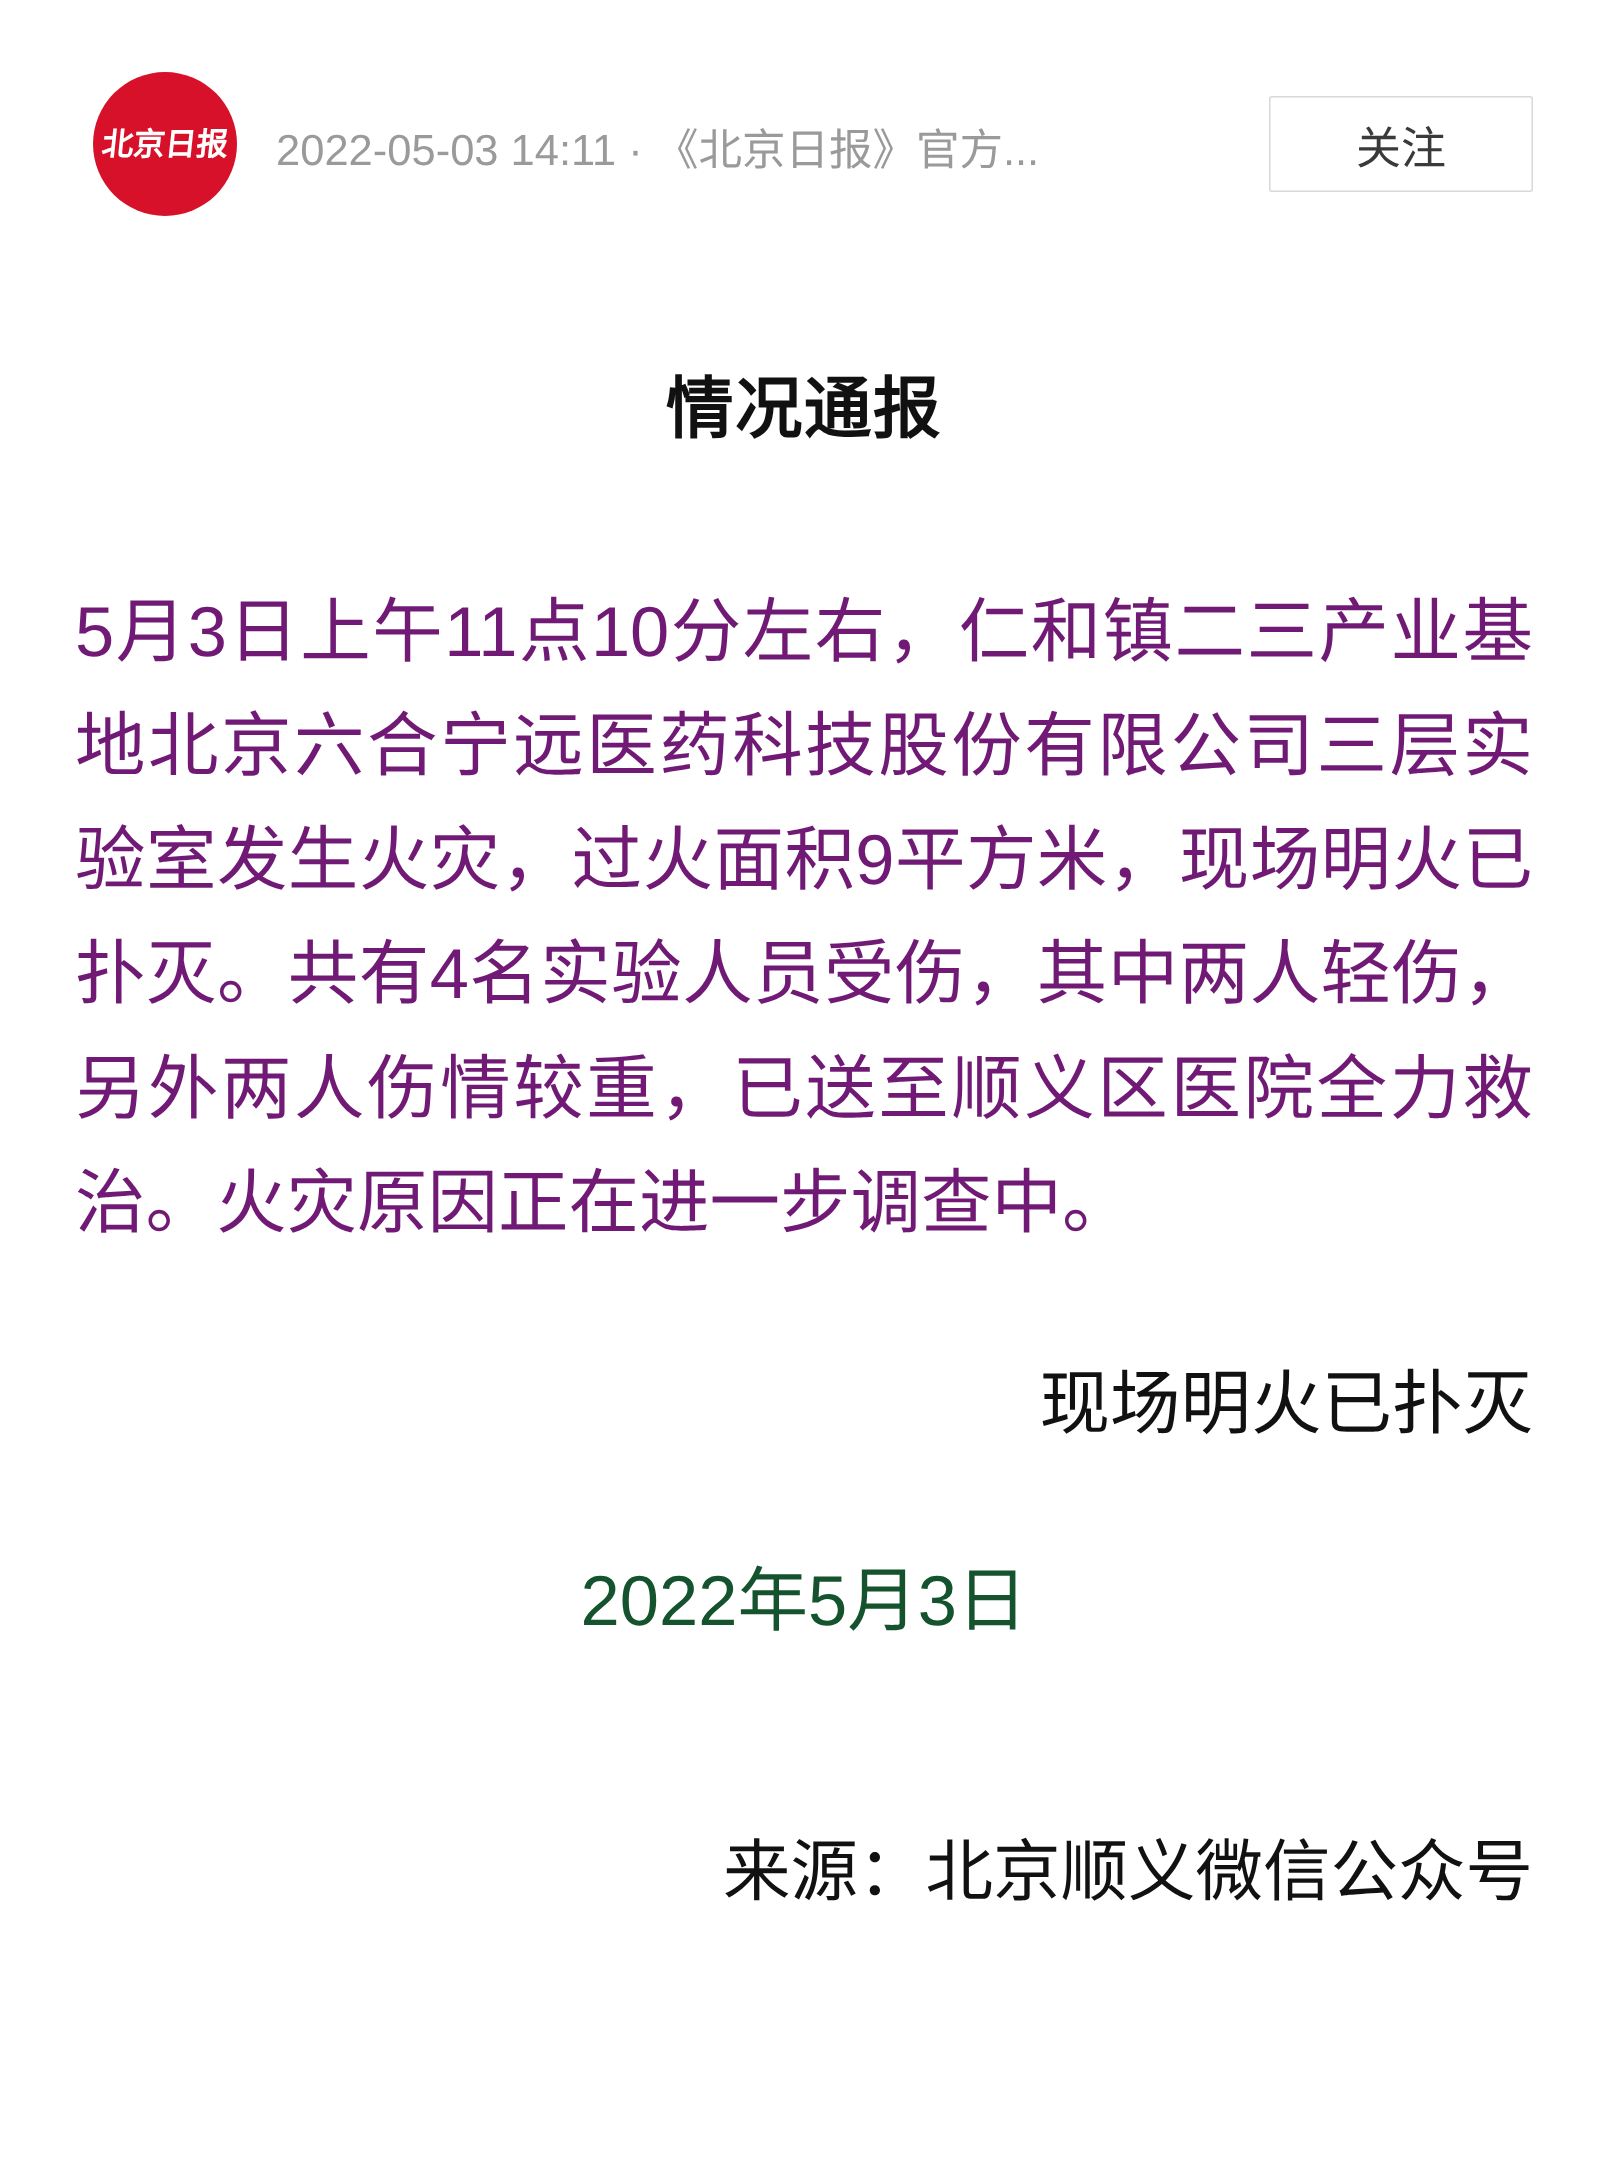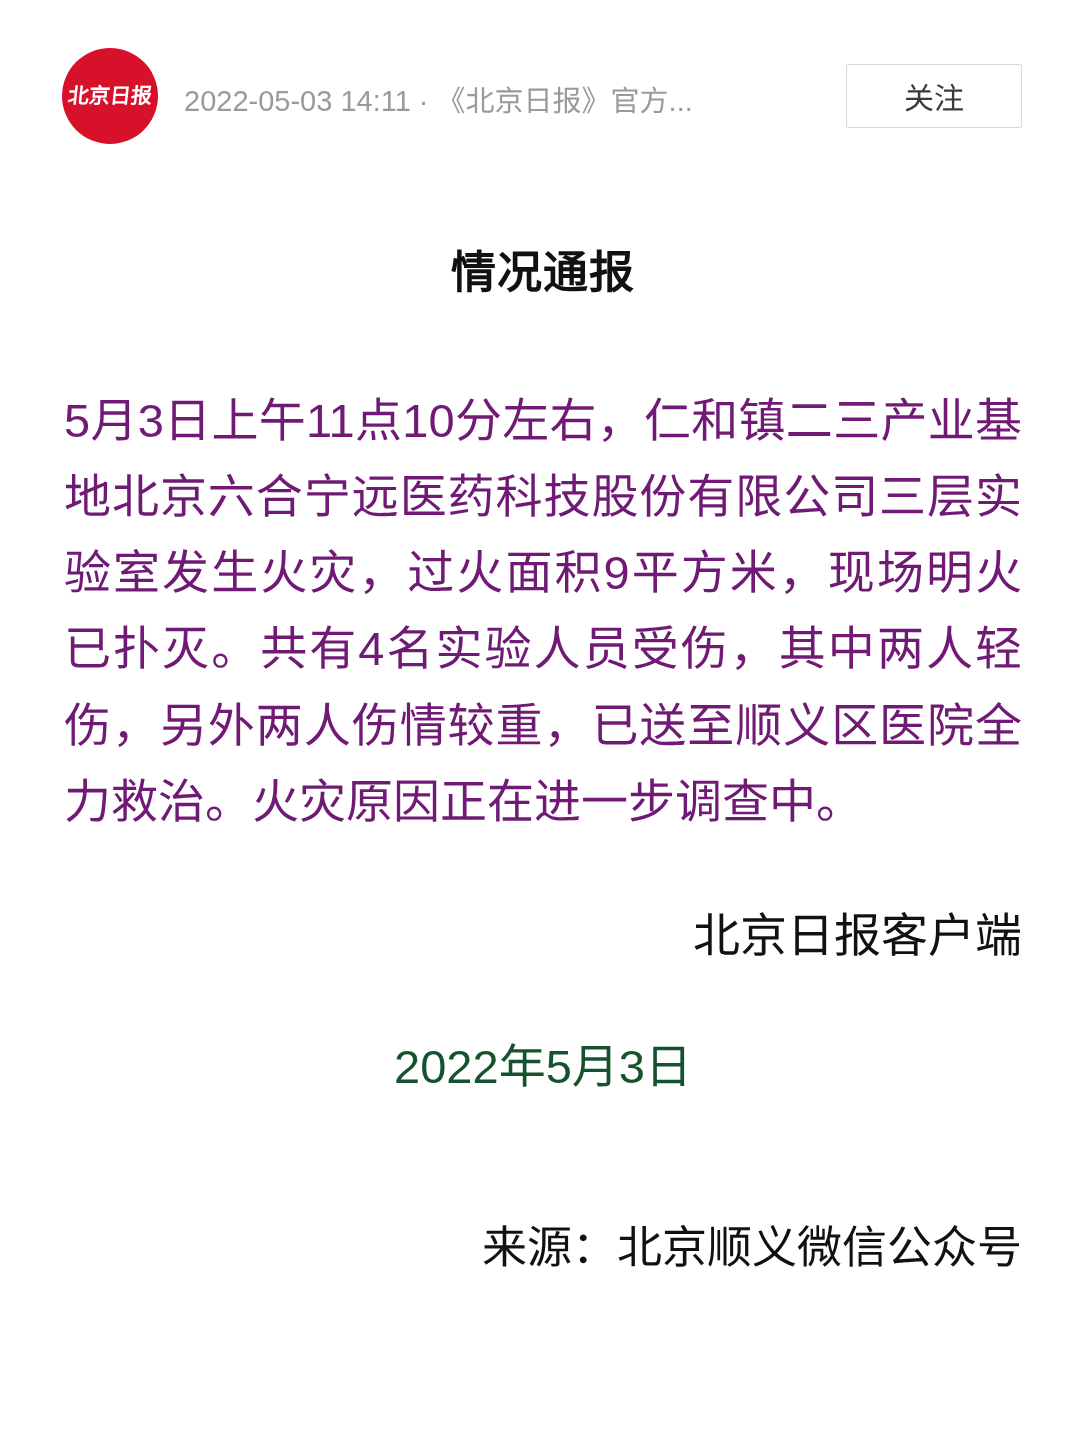--- a/index.html
+++ b/index.html
@@ -91,21 +91,21 @@
     align-items: center;
     justify-content: center;
     box-sizing: border-box;
     border-radius: 2px;
     cursor: pointer;
     margin-left: 18px;
   }
 
   
   .article {
-    padding: 0 58px 0 64px;
+    padding: 0 58px 0 50px;
     box-sizing: border-box;
   }
 
   .article-title {
     text-align: center;
     font-size: 45px;
     font-weight: bold;
     color: #111111;
     margin-top: 92px;
     letter-spacing: 1px;
@@ -155,18 +155,18 @@
     </div>
     <div class="account-meta">
       <div class="account-sub">2022-05-03 14:11 · 《北京日报》官方...</div>
     </div>
     <div class="follow-button">关注</div>
   </div>
 
   <div class="article">
     <div class="article-title">情况通报</div>
     <div class="article-body">5月3日上午11点10分左右，仁和镇二三产业基地北京六合宁远医药科技股份有限公司三层实验室发生火灾，过火面积9平方米，现场明火已扑灭。共有4名实验人员受伤，其中两人轻伤，另外两人伤情较重，已送至顺义区医院全力救治。火灾原因正在进一步调查中。</div>
-    <div class="signature">北京日报客户端</div>
+    <div class="signature">现场明火已扑灭</div>
     <div class="sign-date">2022年5月3日</div>
     <div class="source-line">来源：北京顺义微信公众号</div>
   </div>
 
 </div>
 
 </body></html>

